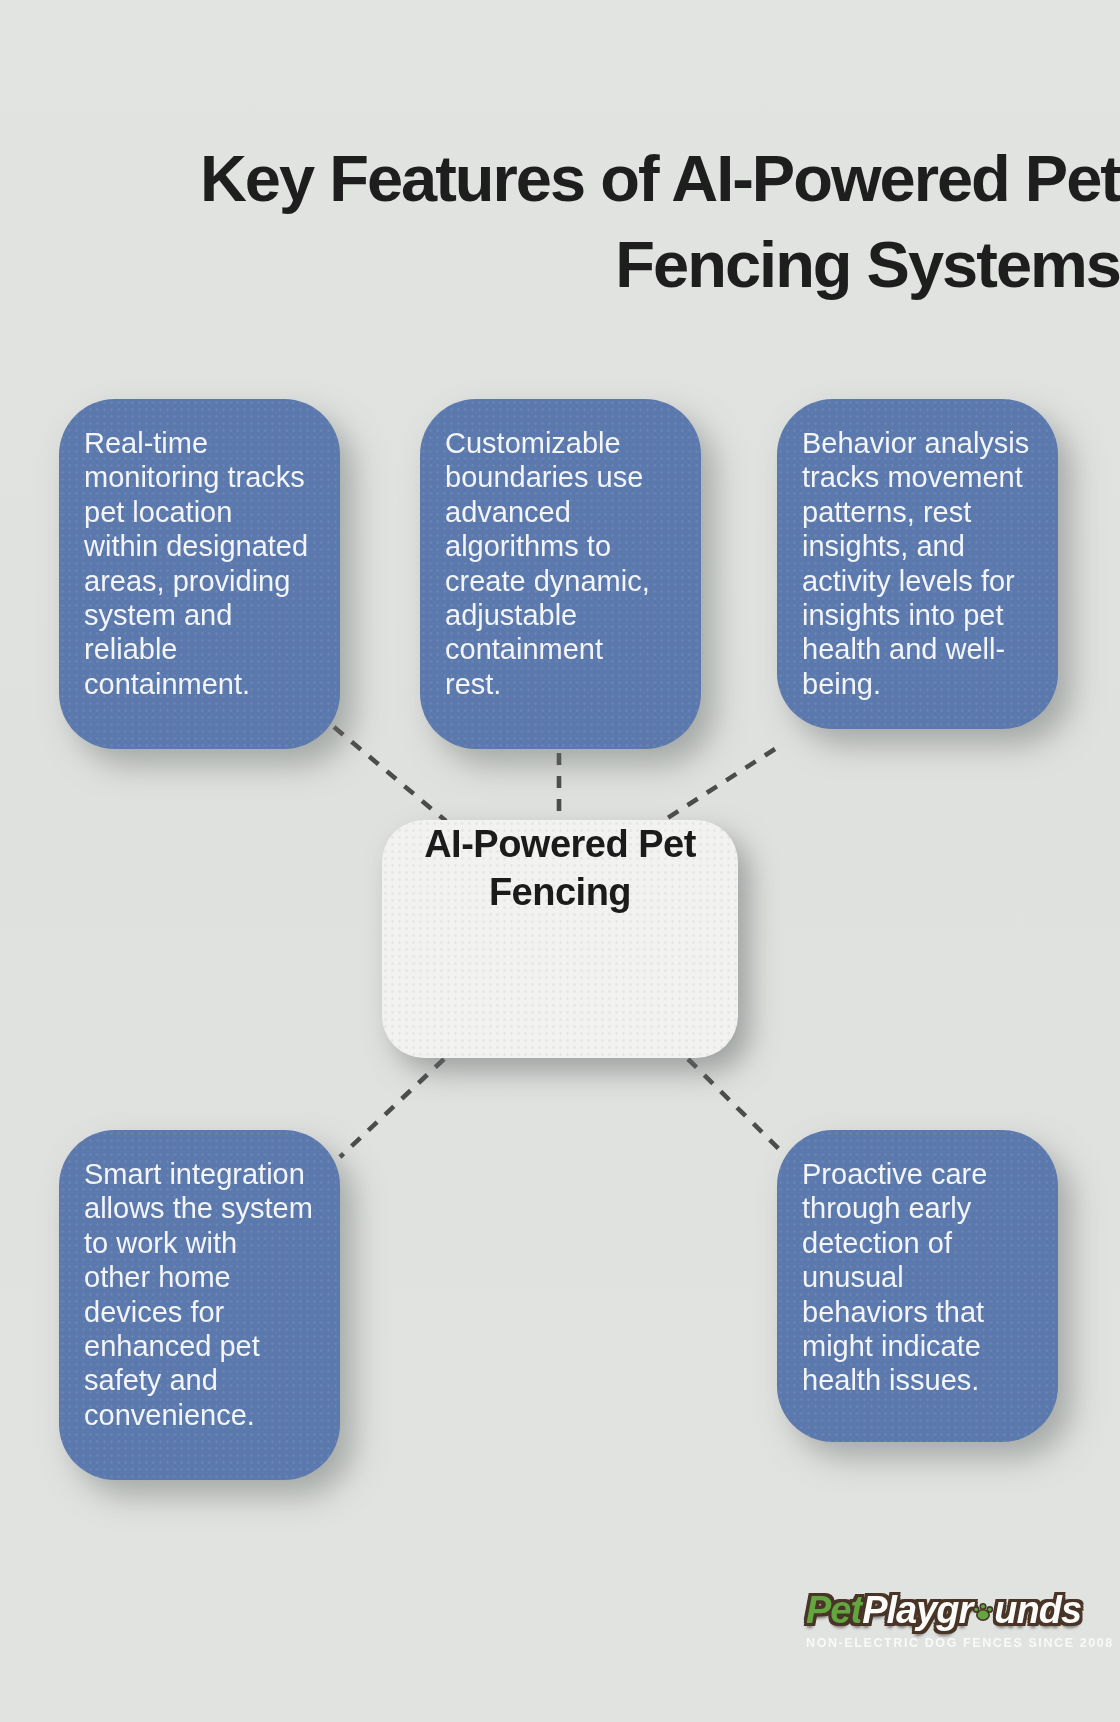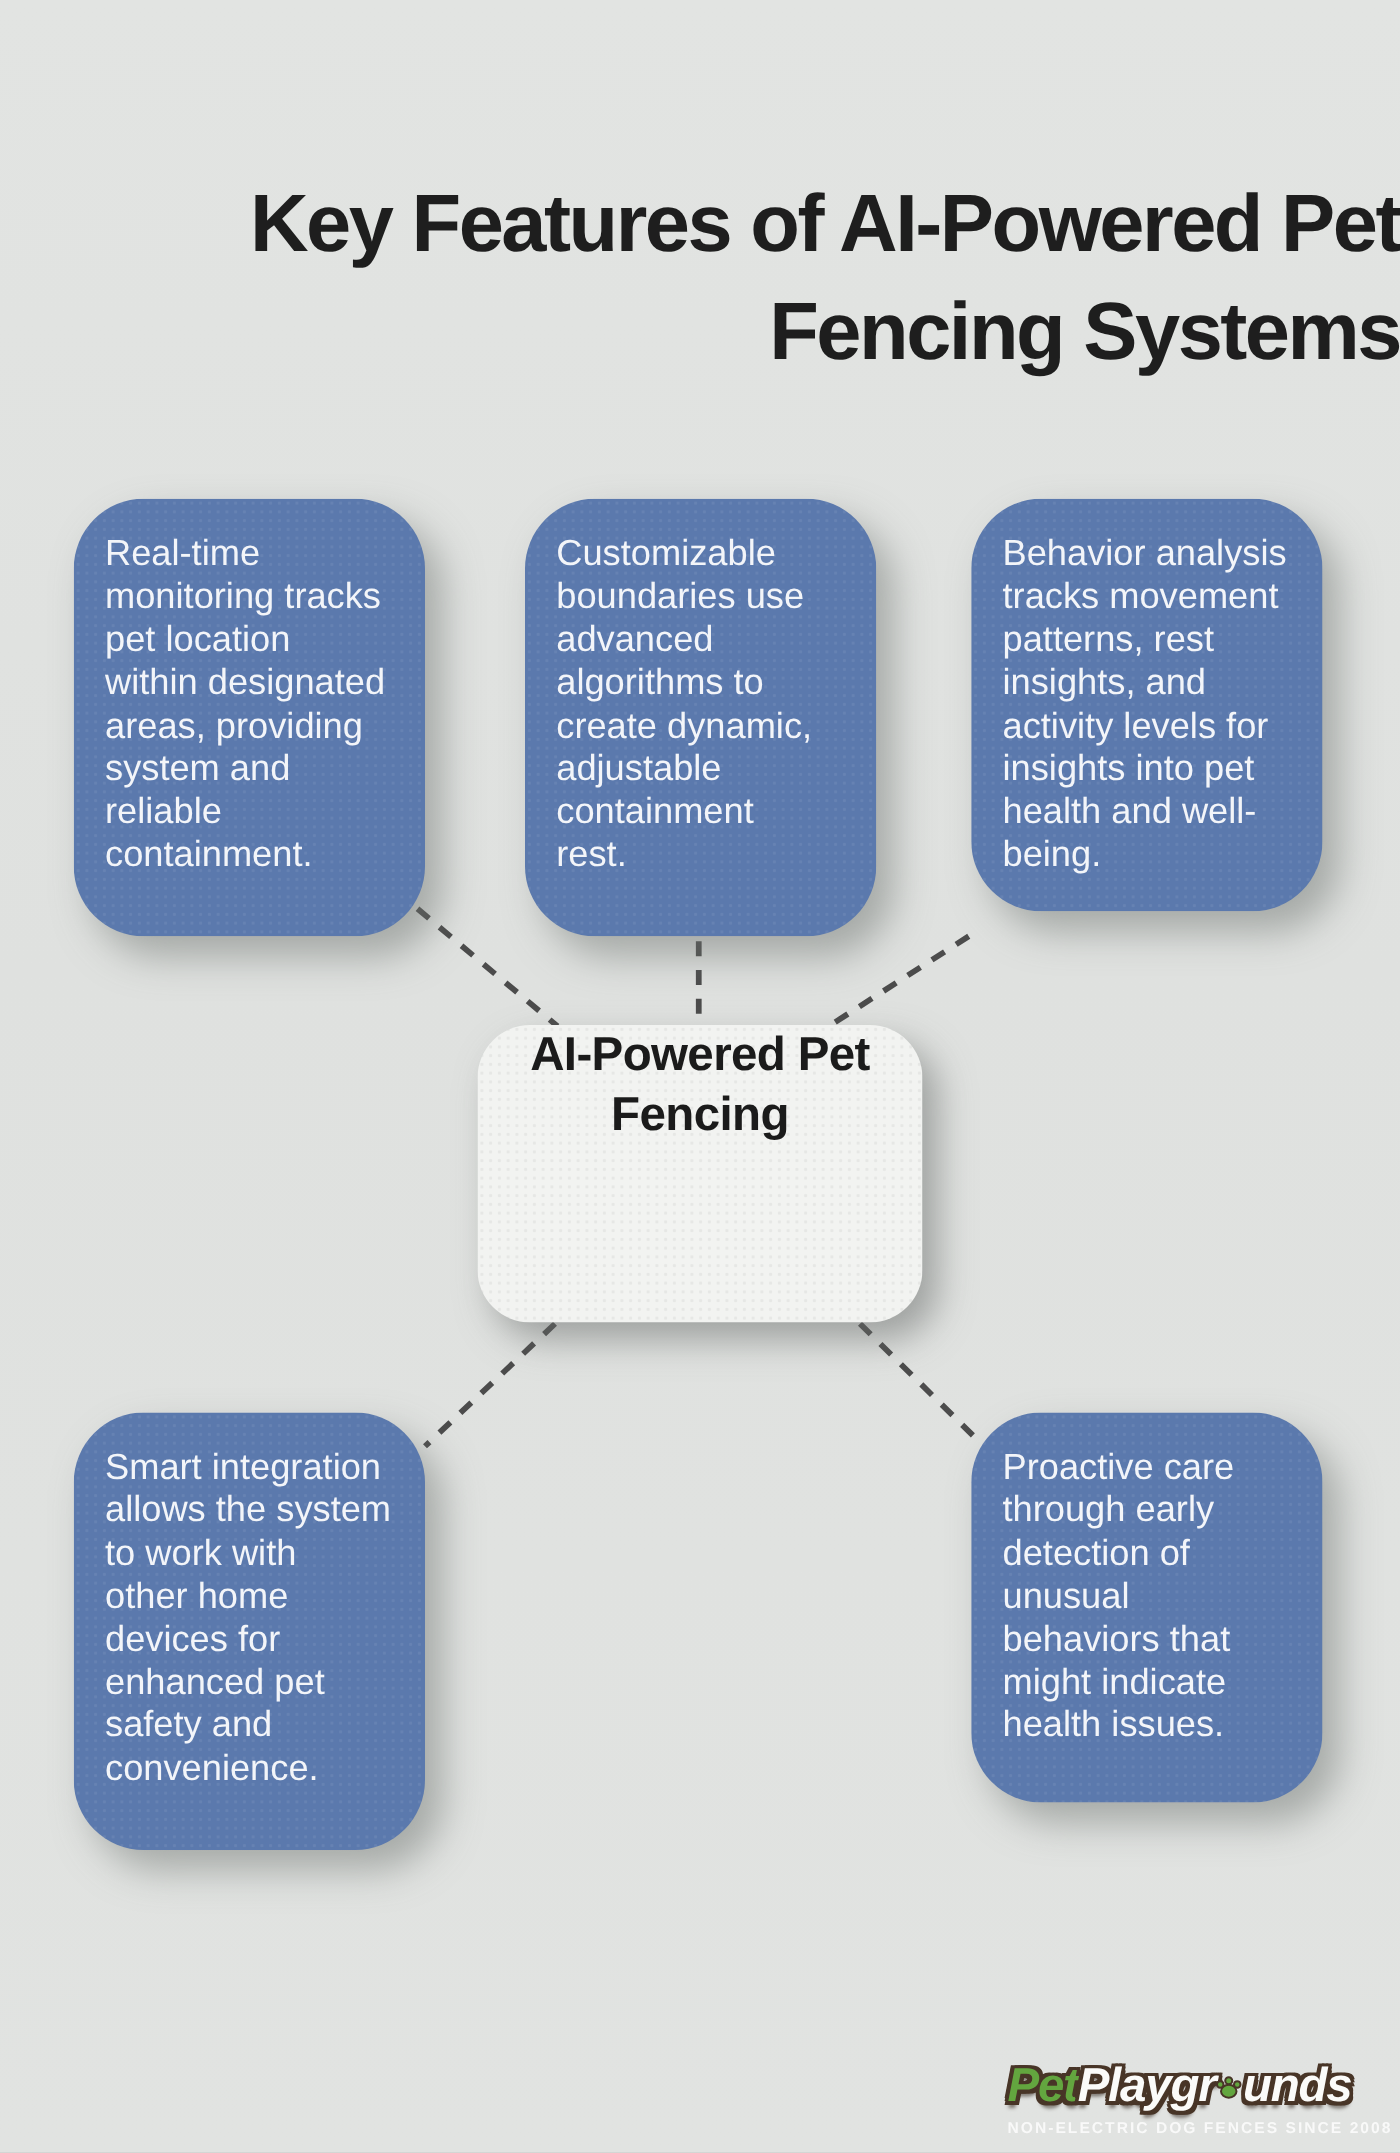--- a/index.html
+++ b/index.html
@@ -70,21 +70,21 @@
     text-align:center;
     color:#1b1b1b;
     font-size:38px;
     font-weight:bold;
     line-height:48px;
     letter-spacing:-0.5px;
   }
   
   .logo{
     position:absolute;
-    right:64px; top:1648px;
+    right:64px; top:1589px;
     width:250px;
     text-align:right;
   }
   .brand{
     font-size:38px;
     font-weight:bold;
     font-style:italic;
     letter-spacing:-1px;
     white-space:nowrap;
     text-shadow:

